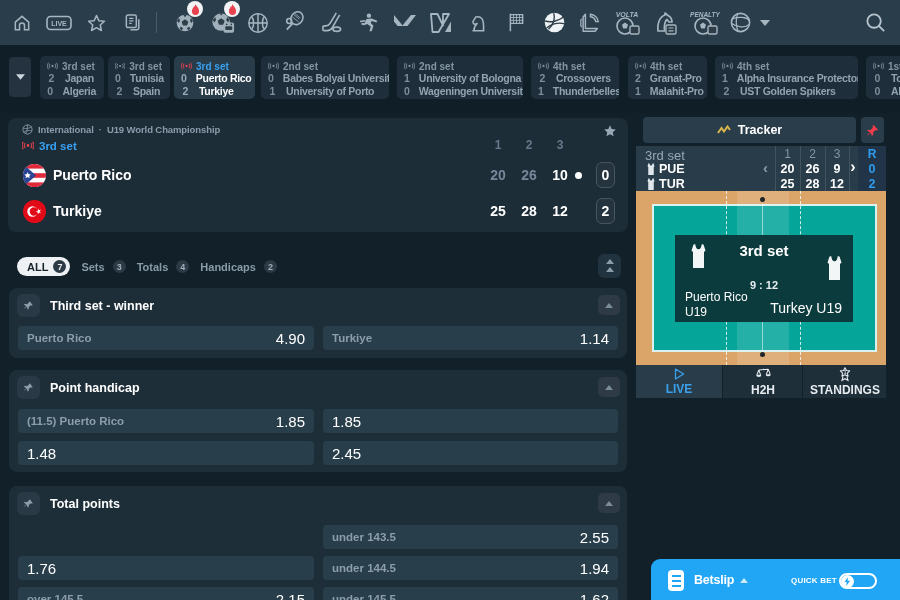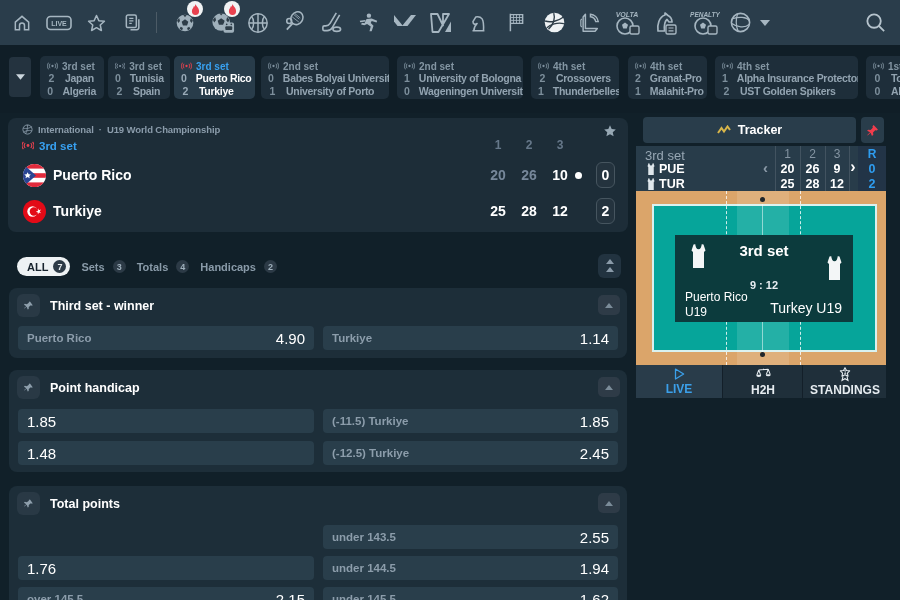--- a/index.html
+++ b/index.html
@@ -446,31 +446,30 @@
       <div class="mhead">
           <svg width="11" height="11" viewBox="0 0 24 24" fill="#8e9fac">
             <path d="M14 3 L21 10 L19.5 11.5 L17 11 L13 15 L13.5 19.5 L11.5 21 L8.5 15.5 L3.5 20 L3 19.5 L7.5 14.5 L2 11.5 L3.5 9.5 L8 10 L12 6 L11.5 4.5 Z" transform="rotate(8 12 12)"></path>
           </svg>
         </div>
       <div class="mtitle">Point handicap</div>
       <div class="mcol">
           <div class="tri-up" style="border-bottom-color:#7b8c99;"></div>
         </div>
       <div class="opt" style="left:9px;top:39px;">
+          <span class="lab">(11.5) Puerto Rico</span>
           <span class="val">1.85</span>
         </div>
       <div class="opt" style="left:314px;top:39px;width:295px;">
-          <span class="lab">(-11.5) Turkiye</span>
           <span class="val">1.85</span>
         </div>
       <div class="opt" style="left:9px;top:71px;">
           <span class="val">1.48</span>
         </div>
       <div class="opt" style="left:314px;top:71px;width:295px;">
-          <span class="lab">(-12.5) Turkiye</span>
           <span class="val">2.45</span>
         </div>
     </div>
 
     <div class="market" style="top:486px;height:114px;border-radius:8px 8px 0 0;">
       <div class="mhead">
           <svg width="11" height="11" viewBox="0 0 24 24" fill="#8e9fac">
             <path d="M14 3 L21 10 L19.5 11.5 L17 11 L13 15 L13.5 19.5 L11.5 21 L8.5 15.5 L3.5 20 L3 19.5 L7.5 14.5 L2 11.5 L3.5 9.5 L8 10 L12 6 L11.5 4.5 Z" transform="rotate(8 12 12)"></path>
           </svg>
         </div>
@@ -589,14 +588,31 @@
     <div class="tab">
       <svg width="16" height="16" viewBox="0 0 24 24" fill="none" stroke="#e6ecf0" stroke-width="1.6">
           <path d="M12 2.5 L14.2 6.8 L19 7.3 L15.6 10.6 L16.6 15.3 L12 13 L7.4 15.3 L8.4 10.6 L5 7.3 L9.8 6.8 Z" stroke-linejoin="round"></path>
           <path d="M9 15.5 L7.5 21.5 L12 19 L16.5 21.5 L15 15.5"></path>
           <text x="12" y="12.6" text-anchor="middle" font-size="7" fill="#e6ecf0" font-weight="bold" stroke="none" font-family="Liberation Sans">1</text>
         </svg>
       <span>STANDINGS</span>
     </div>
   </div>
 
+  <div id="betslip">
+    <div style="position:absolute;left:17px;top:11px;width:16px;height:21px;background:#fff;border-radius:4px;">
+      <div style="position:absolute;left:3.5px;top:4.5px;width:9px;height:2.4px;background:#21a6f5;"></div>
+      <div style="position:absolute;left:3.5px;top:9.5px;width:9px;height:2.4px;background:#21a6f5;"></div>
+      <div style="position:absolute;left:3.5px;top:14.5px;width:9px;height:2.4px;background:#21a6f5;"></div>
+    </div>
+    <div style="position:absolute;left:43px;top:14px;color:#fff;font-size:12.5px;letter-spacing:-0.2px;font-weight:bold;">Betslip</div>
+    <div style="position:absolute;left:89px;top:19px;width:0;height:0;border-left:4.5px solid transparent;border-right:4.5px solid transparent;border-bottom:5.5px solid #cfe9fb;"></div>
+    <div style="position:absolute;left:140px;top:17px;color:#fff;font-size:8px;font-weight:bold;letter-spacing:0.2px;">QUICK BET</div>
+    <div style="position:absolute;left:188px;top:14px;width:38px;height:16px;border:2px solid #fff;border-radius:8px;">
+      <div style="position:absolute;left:0px;top:-0.5px;width:13px;height:13px;border-radius:50%;background:#fff;display:flex;align-items:center;justify-content:center;">
+        <svg width="7" height="9" viewBox="0 0 8 10">
+            <path d="M4.5 0 L0.5 5.5 H3 L2.5 10 L7 4.2 H4.2 Z" fill="#21a6f5"></path>
+          </svg>
+      </div>
+    </div>
+  </div>
 
 </div>
 
 </body></html>

